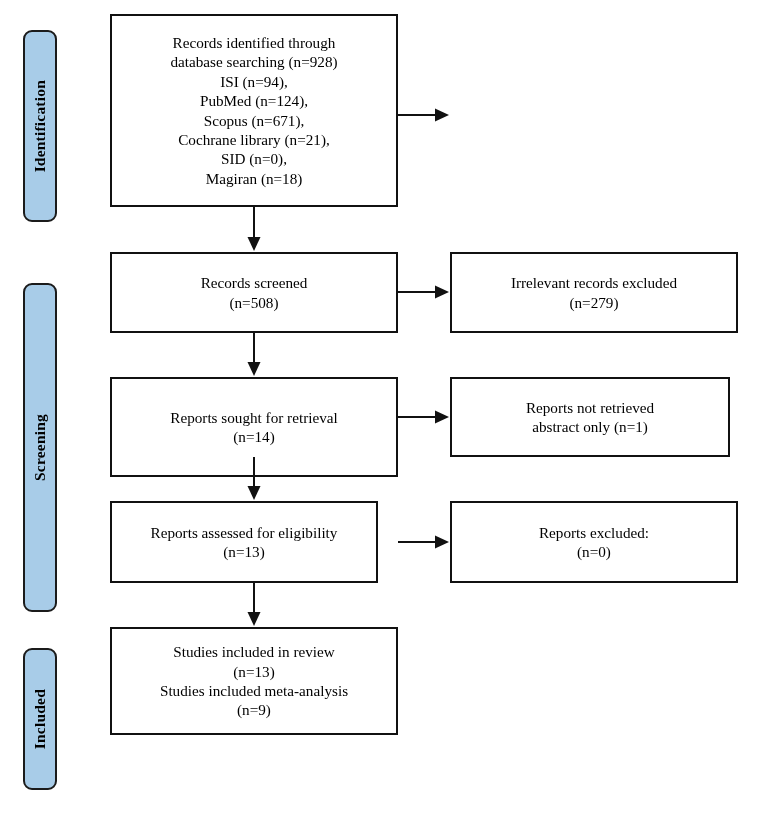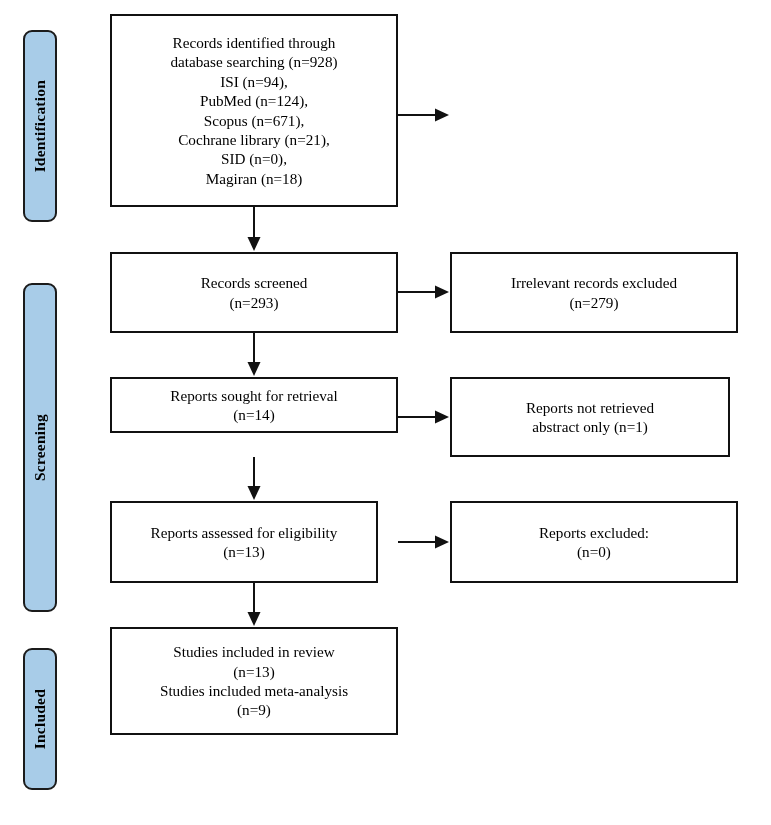--- a/index.html
+++ b/index.html
@@ -64,21 +64,21 @@
   .flow-box .box-text {
     font-size: 15.2px;
     line-height: 1.28;
     white-space: pre-line;
     color: #000;
   }
 
   
   #box-identified        { left: 110px; top: 14px;  width: 288px; height: 193px; }
   #box-screened          { left: 110px; top: 252px; width: 288px; height: 81px;  }
-  #box-sought            { left: 110px; top: 377px; width: 288px; height: 56px;  }
+  #box-sought            { left: 110px; top: 377px; width: 288px; height: 100px;  }
   #box-assessed          { left: 110px; top: 501px; width: 268px; height: 82px;  }
   #box-included-studies  { left: 110px; top: 627px; width: 288px; height: 108px; }
 
   
   #box-excluded-dup      { left: 450px; top: 73px;  width: 288px; height: 84px;  }
   #box-excluded-irrel    { left: 450px; top: 252px; width: 288px; height: 81px; font-family: Liberation Serif, serif;  }
   #box-not-retrieved     { left: 450px; top: 377px; width: 280px; height: 80px;  }
   #box-reports-excluded  { left: 450px; top: 501px; width: 288px; height: 82px; font-family: Liberation Serif, serif;  }
 
   
@@ -121,21 +121,21 @@
 ISI (n=94),
 PubMed (n=124),
 Scopus (n=671),
 Cochrane library (n=21),
 SID (n=0),
 Magiran (n=18)</span>
   </div>
 
   <div class="flow-box" id="box-screened">
     <span class="box-text">Records screened
-(n=293)</span>
+(n=508)</span>
   </div>
 
   <div class="flow-box" id="box-sought">
     <span class="box-text">Reports sought for retrieval
 (n=14)</span>
   </div>
 
   <div class="flow-box" id="box-assessed">
     <span class="box-text">Reports assessed for eligibility
 (n=13)</span>

